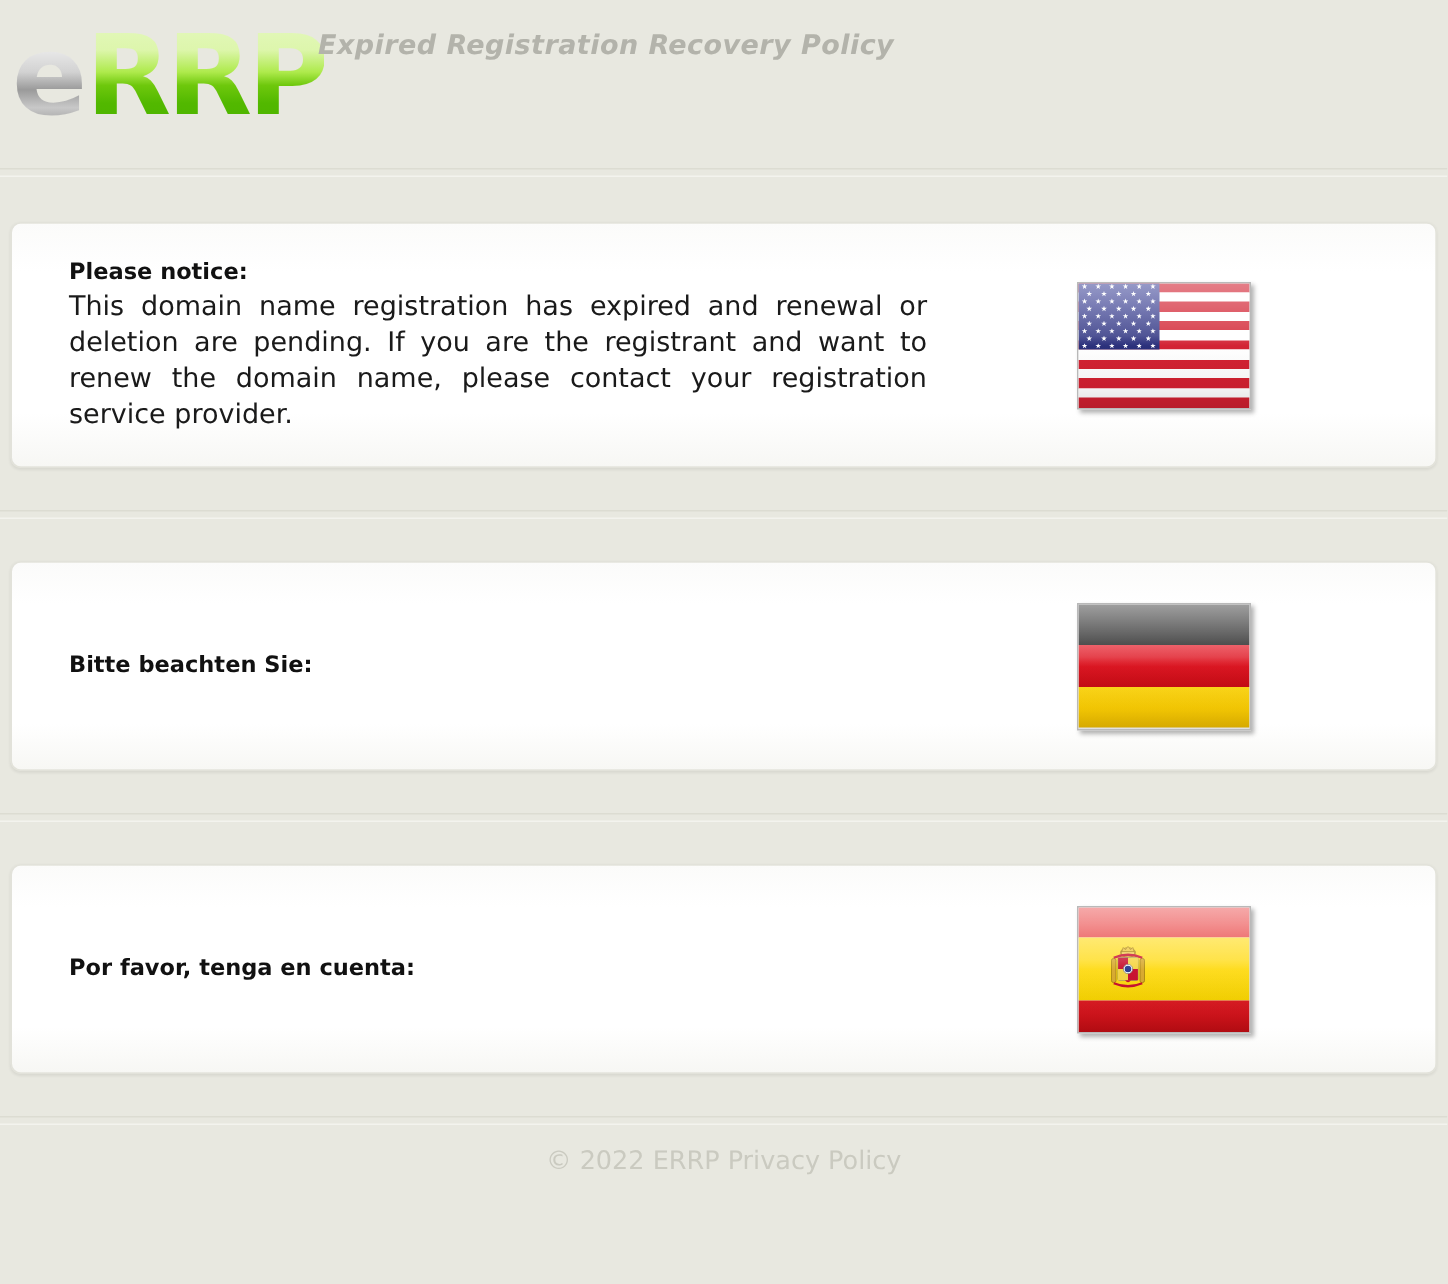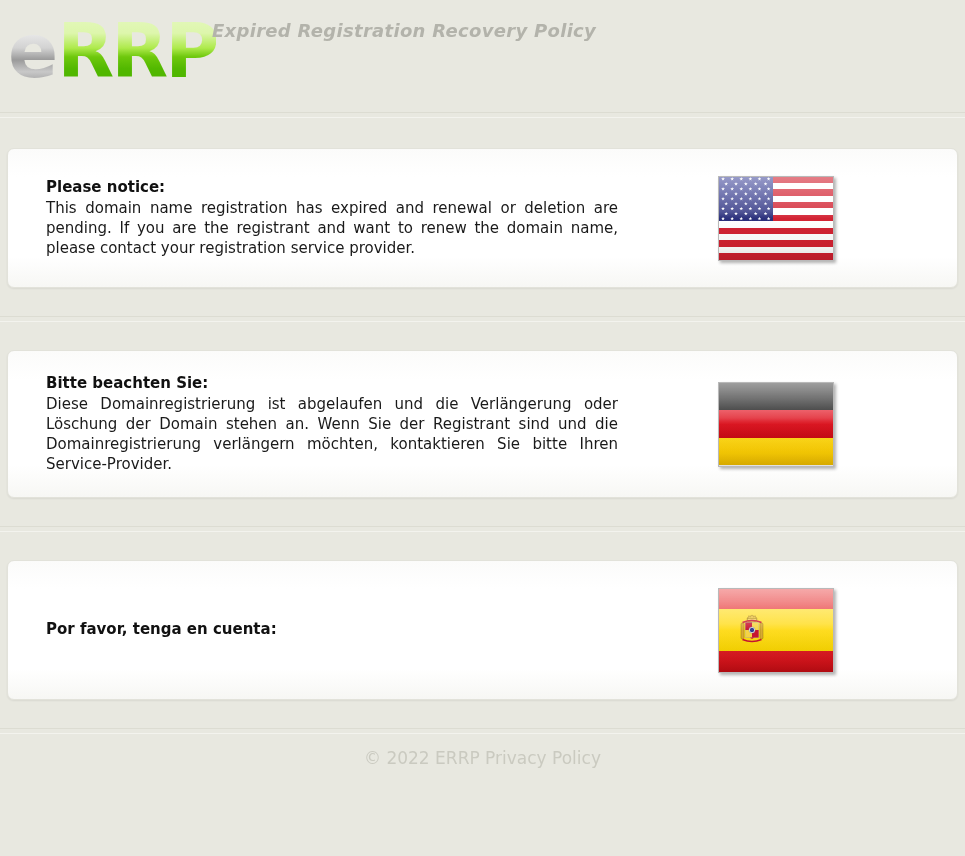--- a/index.html
+++ b/index.html
@@ -62,21 +62,21 @@
     display: flex; align-items: center;
     padding: 22px 24px 22px 30px;
     min-height: 140px;
   }
   .panel-text { width: 580px; flex: 0 0 580px; }
   .panel-title {
     font-size: 15px; font-weight: bold; color: #111;
     margin: 0 0 2px 8px; line-height: 1.35;
   }
   .panel-body {
-    font-size: 15px; color: #1a1a1a; line-height: 1.33;
+    font-size: 18px; color: #1a1a1a; line-height: 1.33;
     text-align: justify; text-justify: inter-word;
     margin: 0 0 0 8px;
   }
   .panel-flag { flex: 1 1 auto; display: flex; justify-content: center; align-items: center; }
 
   
   .flag {
     position: relative; width: 116px; height: 85px;
     border: 1px solid #b9b9b9;
     box-shadow: 2px 2px 3px rgba(0,0,0,0.30);
@@ -245,21 +245,20 @@
     </div>
   </div>
 
   <div class="spacer-sm"></div>
   <div class="divider"></div>
   <div class="spacer-sm"></div>
 
   <div class="panel">
     <div class="panel-text">
       <div class="panel-title">Bitte beachten Sie:</div>
-      <div class="panel-body">Diese Domainregistrierung ist abgelaufen und die Verlängerung oder Löschung der Domain stehen an. Wenn Sie der Registrant sind und die Domainregistrierung verlängern möchten, kontaktieren Sie bitte Ihren Service-Provider.</div>
     </div>
     <div class="panel-flag">
       <div class="flag">
         <div class="de-band de-black"></div>
         <div class="de-band de-red"></div>
         <div class="de-band de-gold"></div>
         <div class="gloss"></div>
       </div>
     </div>
   </div>

